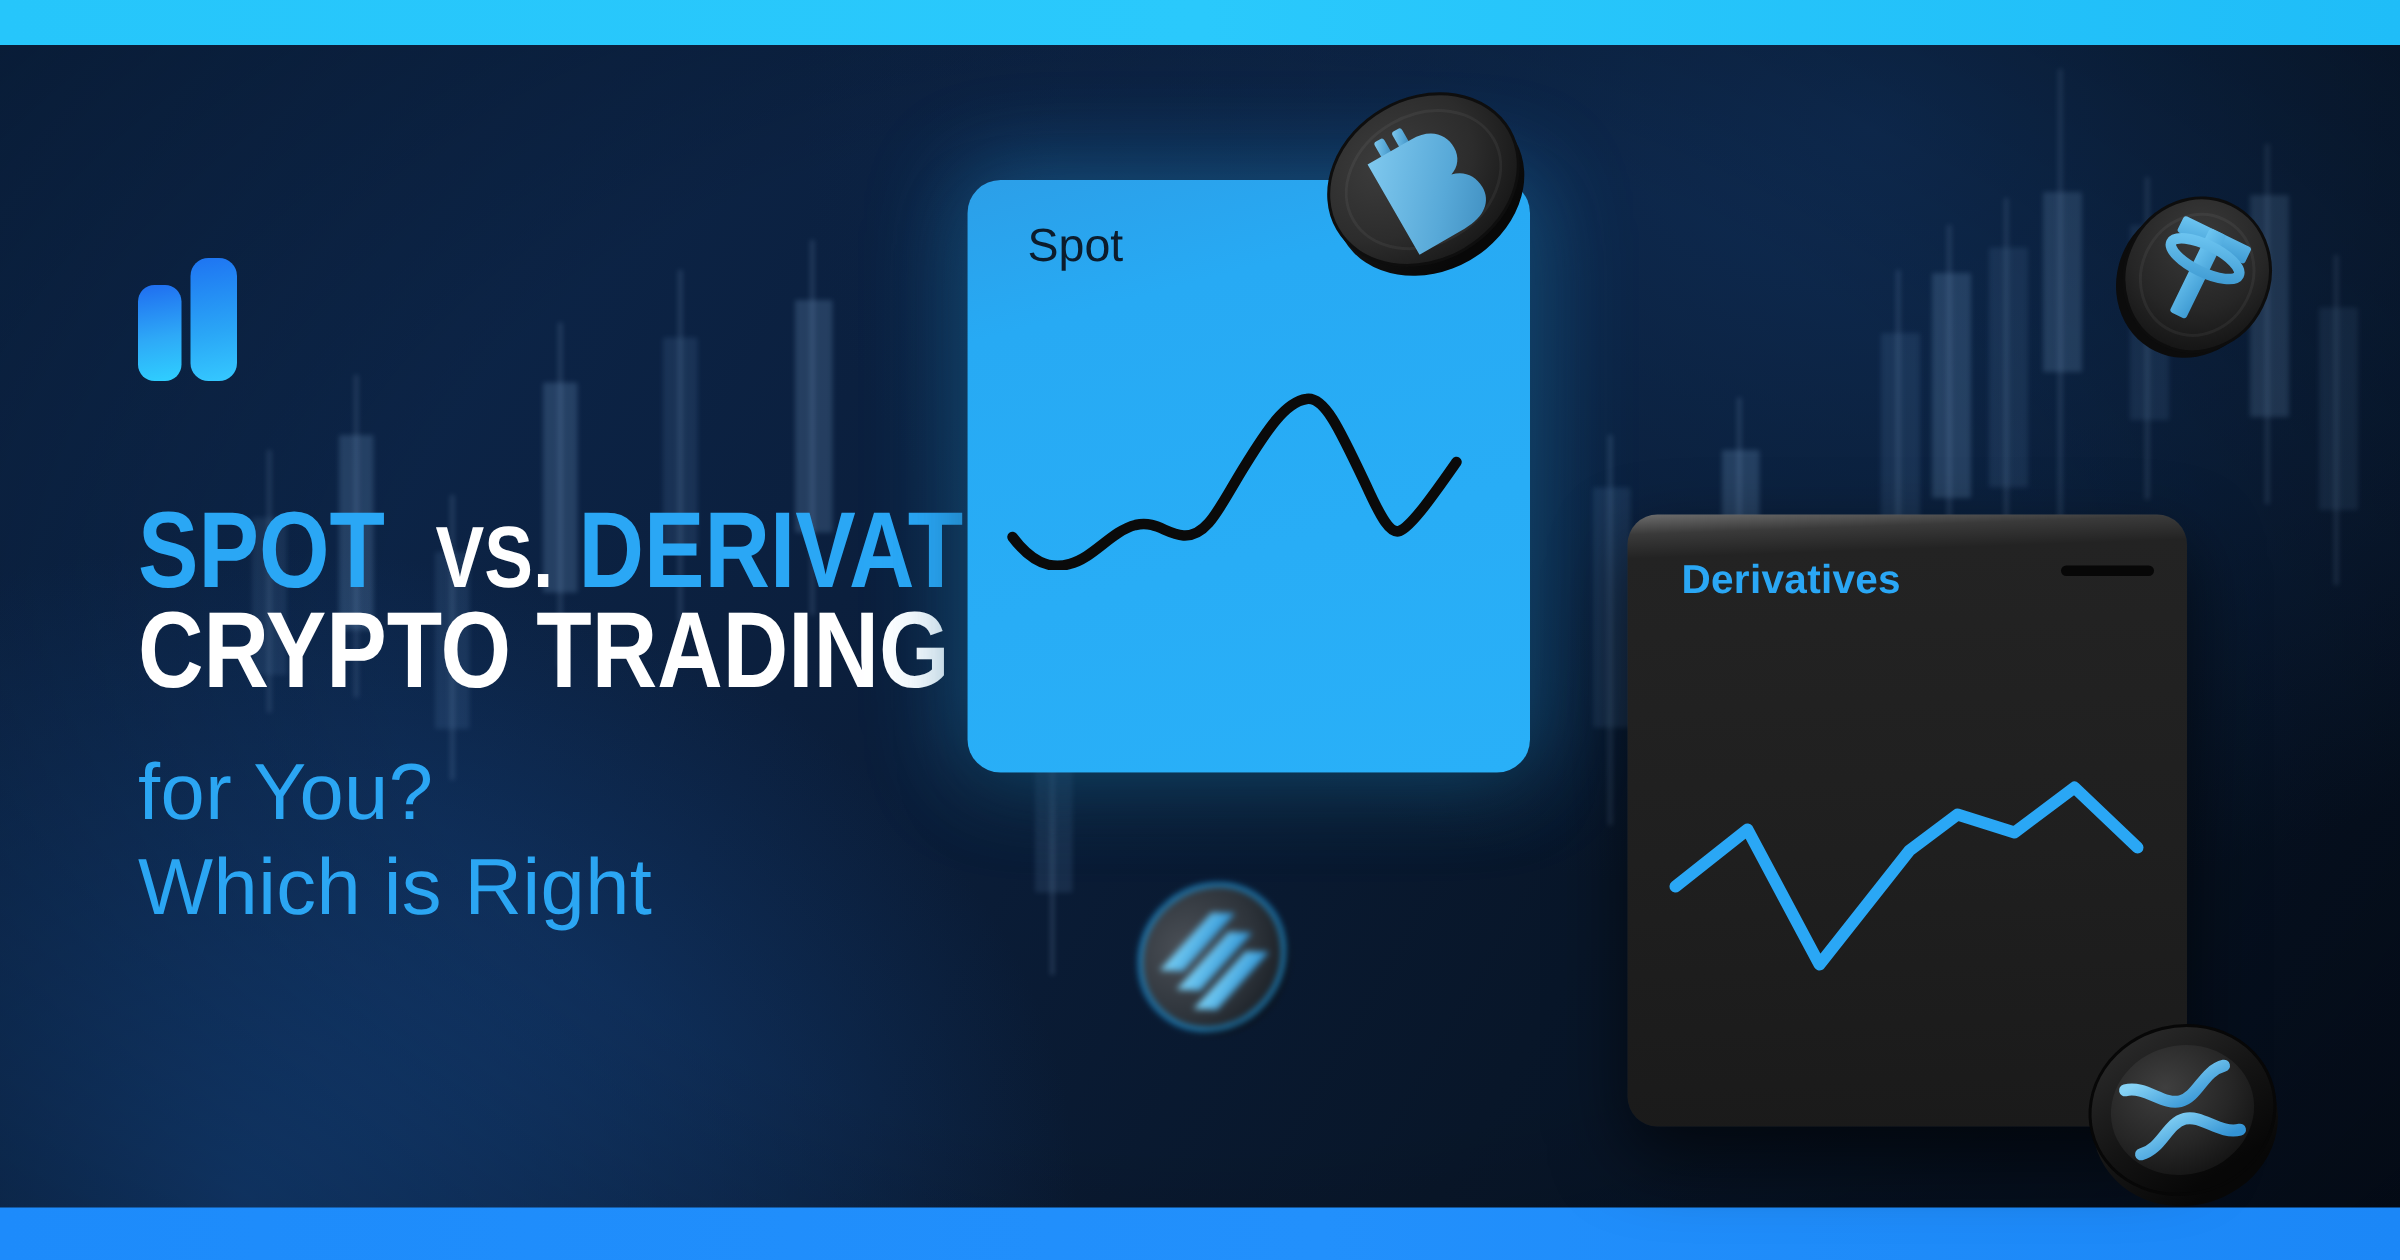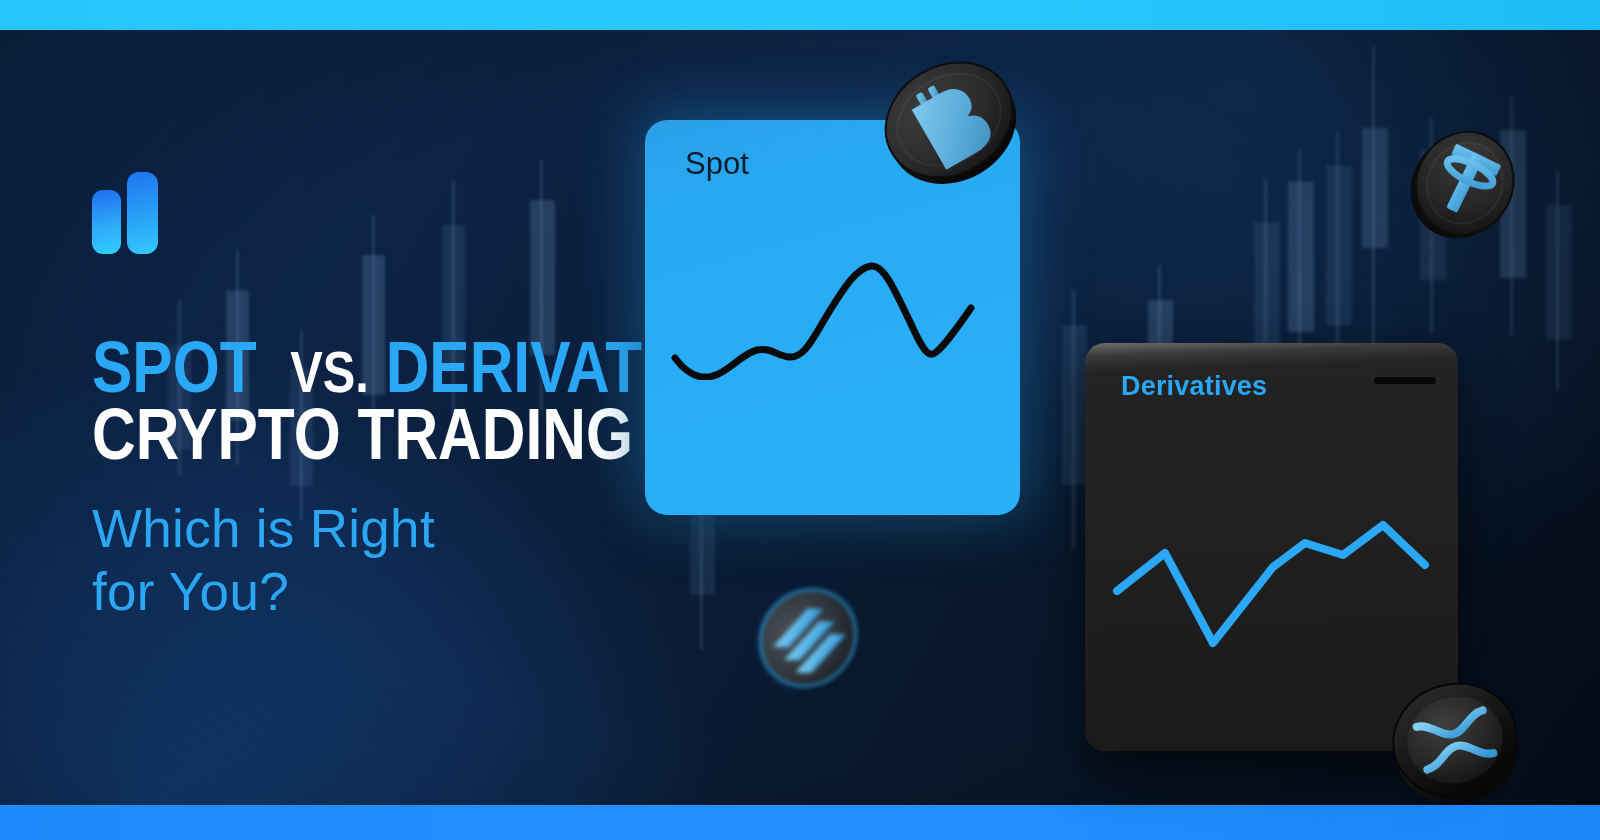--- a/index.html
+++ b/index.html
@@ -242,22 +242,22 @@
   </div>
 
   <div class="headline">
     <div class="head-line">
       <span class="hl-blue">SPOT</span><span>&nbsp;&nbsp;</span><span class="hl-vs hl-white">VS.</span><span>&nbsp;</span><span class="hl-blue">DERIVATIVE</span>
     </div>
     <div class="head-line hl-white">CRYPTO TRADING</div>
   </div>
 
   <div class="subhead">
+    <div>for You?</div>
     <div>Which is Right</div>
-    <div>for You?</div>
   </div>
 
   <div class="card-spot">
     <div class="card-spot-label">Spot</div>
     <svg class="card-spot-chart" viewBox="0 0 340 130">
       <path d="M10,108 C22,124 34,130 48,126 C64,122 76,104 92,100
                C106,97 112,106 124,107 C140,108 148,88 164,62
                C180,36 192,18 206,16 C218,14 228,36 246,74
                C256,96 262,106 268,104 C276,101 292,78 306,58" fill="none" stroke="#0a0a0a" stroke-width="7" stroke-linecap="round" stroke-linejoin="round"></path>
     </svg>

